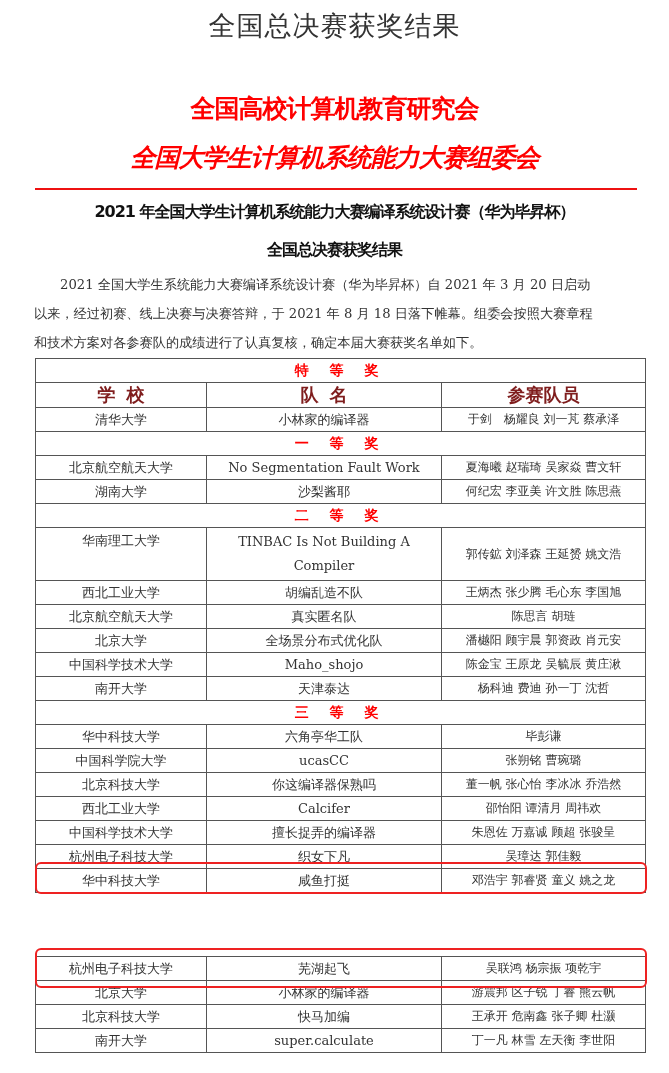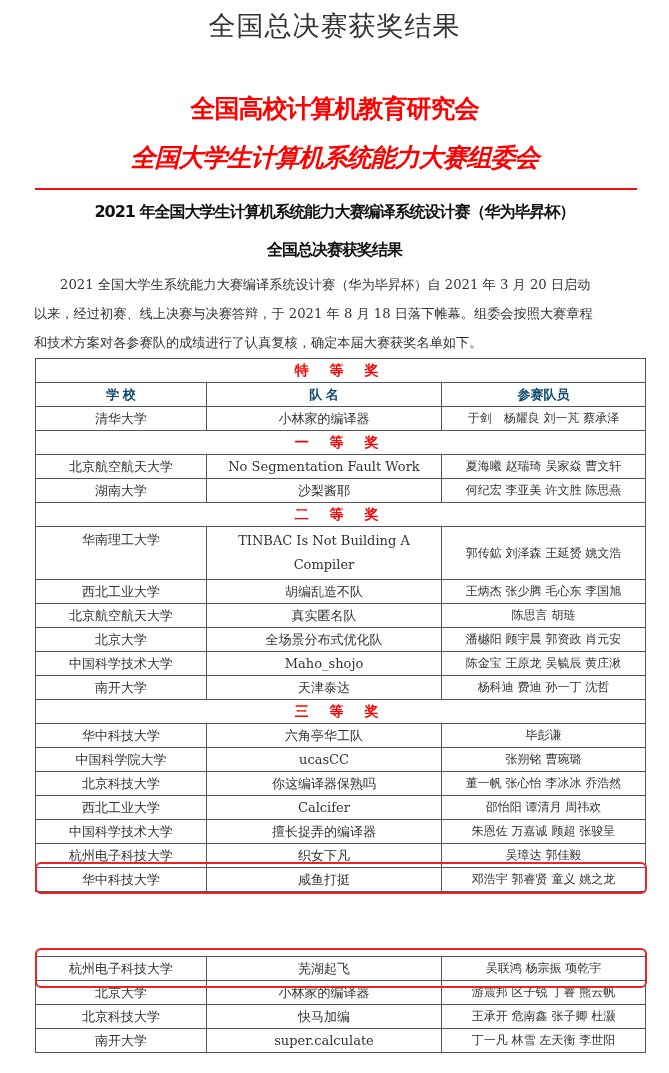--- a/index.html
+++ b/index.html
@@ -14,21 +14,21 @@
   .red-rule { position:absolute; top:188px; left:35px; width:602px; height:2px; background:#ee1111; }
   .doc-heading { position:absolute; top:202px; left:0; width:669px; text-align:center;
                  font-family:"DejaVu Sans",sans-serif; font-weight:bold; font-size:16px; color:#111; letter-spacing:-1px; }
   .doc-sub { position:absolute; top:240px; left:0; width:669px; text-align:center;
              font-family:"DejaVu Sans",sans-serif; font-weight:bold; font-size:16px; color:#111; letter-spacing:-1px; }
   .intro { position:absolute; top:270px; left:34px; width:600px; font-size:13.2px; line-height:29px; color:#333; }
   .intro p { margin:0; }
   .tbl { position:absolute; left:35px; width:610px; border-collapse:collapse; table-layout:fixed; }
   .tbl td { border:1.5px solid #555; text-align:center; font-size:13px; height:23px; padding:0; color:#333; }
   .tbl td.award { color:#ff0000; font-weight:bold; font-family:"DejaVu Sans",sans-serif; letter-spacing:8px; font-size:14px; }
-  .tbl td.hdr { font-weight:bold; color:#0c4a6e; font-family:Liberation Sans, sans-serif; font-size:13px; }
+  .tbl td.hdr { font-weight:bold; color:#7f1d1d; font-family:Liberation Mono, monospace; font-size:18px; }
   .tbl td.members { font-size:12px; }
   .tall td { height:48px; }
   .tall td.team { line-height:24px; }
   .tall td.school { vertical-align:top; padding-top:4px; }
   .hl { position:absolute; border:2.5px solid #ee2222; border-radius:6px; }
 </style>
 </head>
 <body>
 
 <div class="page-title">全国总决赛获奖结果</div>

